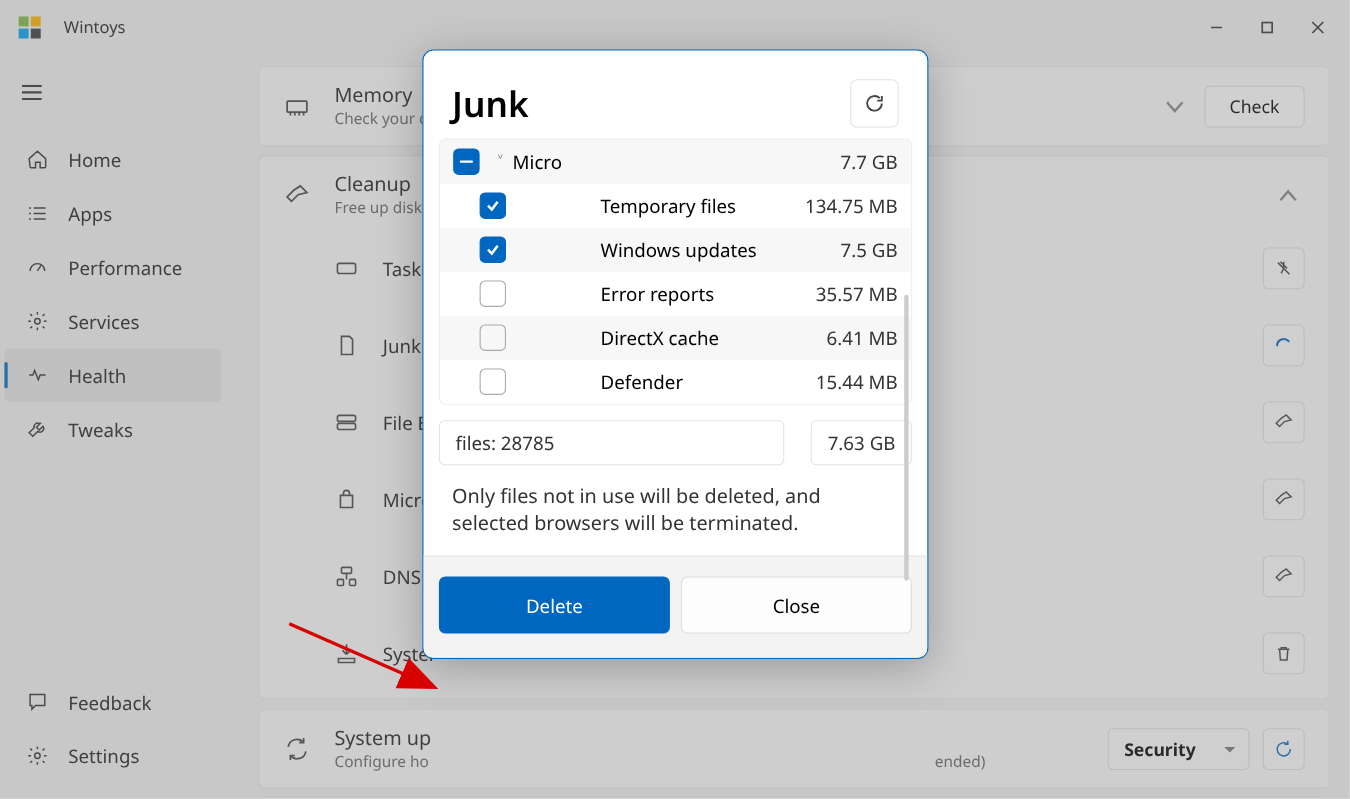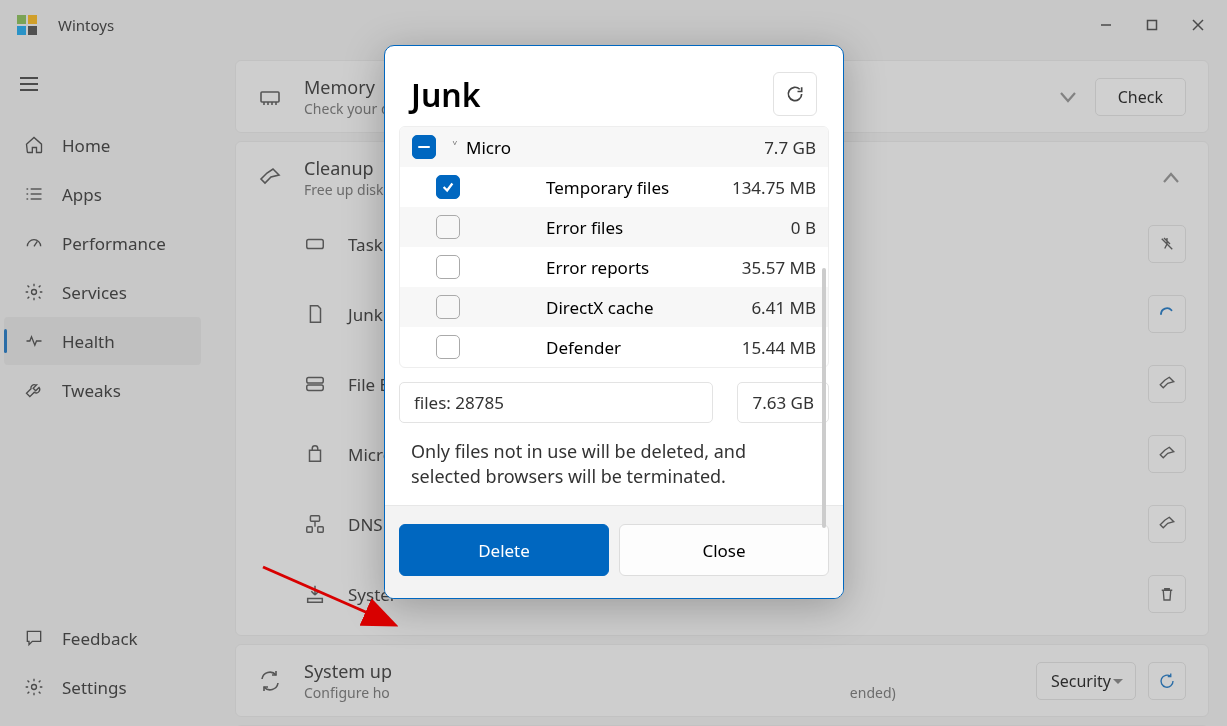--- a/index.html
+++ b/index.html
@@ -34,21 +34,21 @@
   .card-action { display:flex;align-items:center;gap:12px; }
   .btn-action { height:38px; padding:0 22px; border:1px solid #e2e2e2; border-radius:5px; background:#fff; font-size:16px; display:flex;align-items:center;justify-content:center;}
   .icon-btn { width:38px; height:38px; border:1px solid #e2e2e2; border-radius:5px; background:#fdfdfd; display:flex;align-items:center;justify-content:center;}
   .icon-btn svg { width:18px;height:18px;stroke:#444;stroke-width:1.8;fill:none;}
   .chev { width:30px;height:20px; stroke:#888; stroke-width:2.2; fill:none;}
   .sub-rows { padding-left: 46px; padding-top:10px;}
   .sub-row { display:flex;align-items:center;padding:16px 0;gap:22px;}
   .sub-row .row-icon{width:22px;height:22px;stroke:#444;stroke-width:1.6;fill:none;display:flex;align-items:center;justify-content:center;}
   .sub-row .row-label{font-size:17px;color:#222;flex:1;}
   .spinner-arc{width:20px;height:20px;}
-  .dropdown{height:38px;padding:0 24px 0 14px;border:1px solid #e0e0e0;border-radius:5px;background:#fdfdfd;font-size:16px;position:relative;display:flex;align-items:center;}
+  .dropdown{height:38px;padding:0 48px 0 14px;border:1px solid #e0e0e0;border-radius:5px;background:#fdfdfd;font-size:16px;position:relative;display:flex;align-items:center;font-weight:bold;}
   .dropdown::after{content:"";position:absolute;right:12px;top:16px;border:5px solid transparent;border-top-color:#777;}
 
   
   .overlay { position:absolute; inset:0; background:rgba(120,120,120,0.35); }
   .modal { position:absolute; top:45px; left:384px; width:460px; background:#fff; border:1.5px solid #0067c0; border-radius:10px; box-shadow:0 8px 40px rgba(0,0,0,0.25); overflow:hidden; display:flex;flex-direction:column;}
   .modal-head { display:flex;align-items:center;justify-content:space-between;padding:26px 26px 10px;}
   .modal-head h1{font-size:32px;font-weight:600;}
   .refresh{width:44px;height:44px;border:1px solid #e2e2e2;border-radius:6px;display:flex;align-items:center;justify-content:center;}
   .refresh svg{width:20px;height:20px;stroke:#444;stroke-width:2;fill:none;}
   .tree{margin:0 14px 10px;border:1px solid #eee;border-radius:6px;max-height:288px;overflow:auto;}
@@ -381,24 +381,28 @@
         <span class="cb checked">
             <svg viewBox="0 0 16 16">
               <polyline points="3,8 7,12 13,4"></polyline>
             </svg>
           </span>
         <span class="expander"></span>
         <span class="lbl">Temporary files</span>
         <span class="sz">134.75 MB</span>
       </div>
       <div class="tree-row child">
-        <span class="cb"></span>
+        <span class="cb checked">
+            <svg viewBox="0 0 16 16">
+              <polyline points="3,8 7,12 13,4"></polyline>
+            </svg>
+          </span>
         <span class="expander"></span>
-        <span class="lbl">Error files</span>
-        <span class="sz">0 B</span>
+        <span class="lbl">Windows updates</span>
+        <span class="sz">7.5 GB</span>
       </div>
       <div class="tree-row child">
         <span class="cb"></span>
         <span class="expander"></span>
         <span class="lbl">Error reports</span>
         <span class="sz">35.57 MB</span>
       </div>
       <div class="tree-row child">
         <span class="cb"></span>
         <span class="expander"></span>

